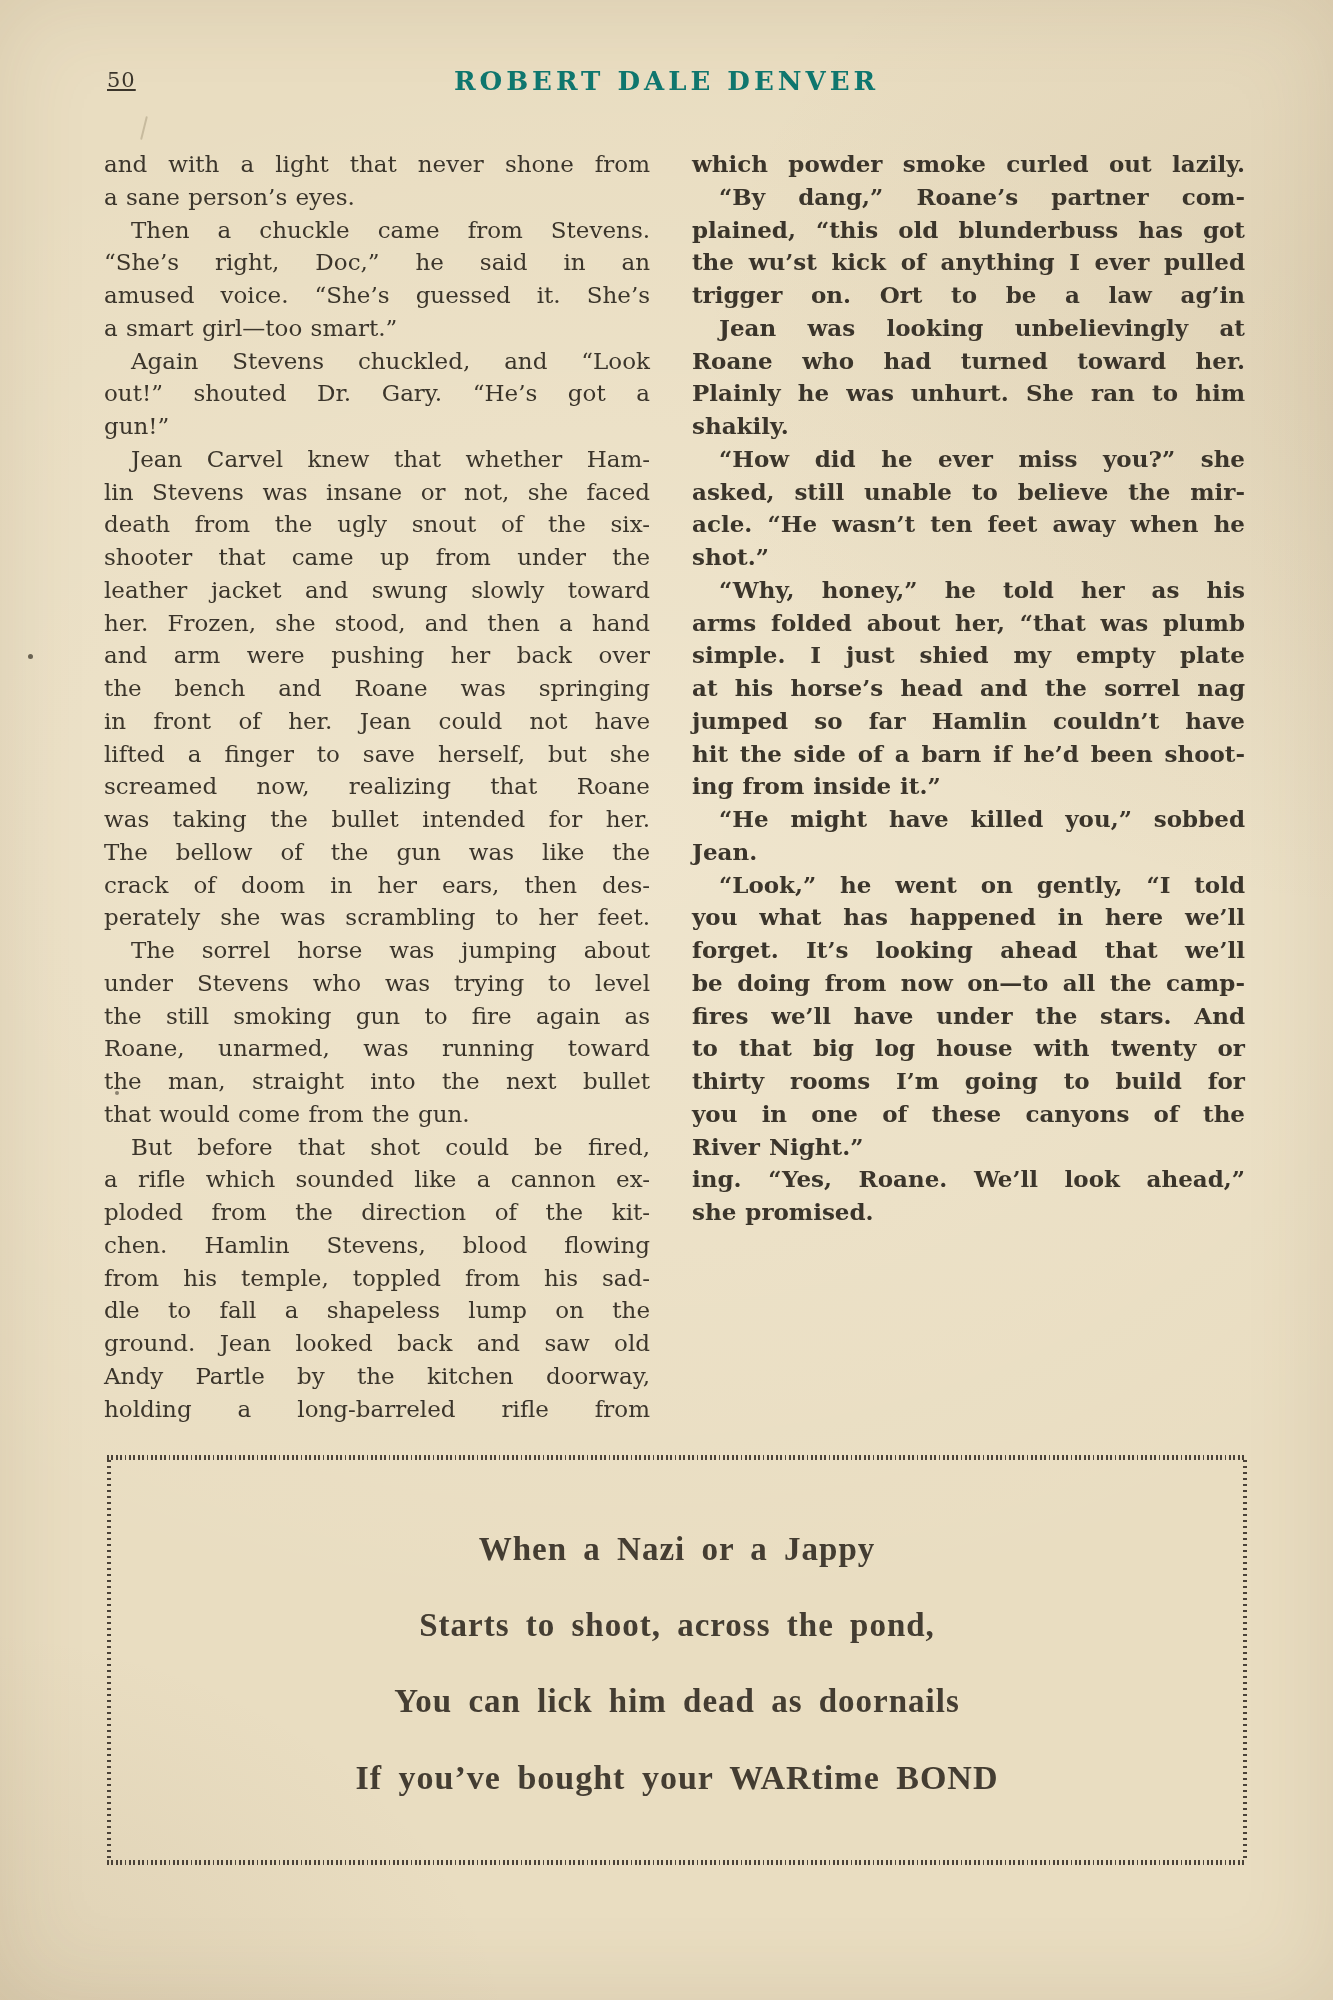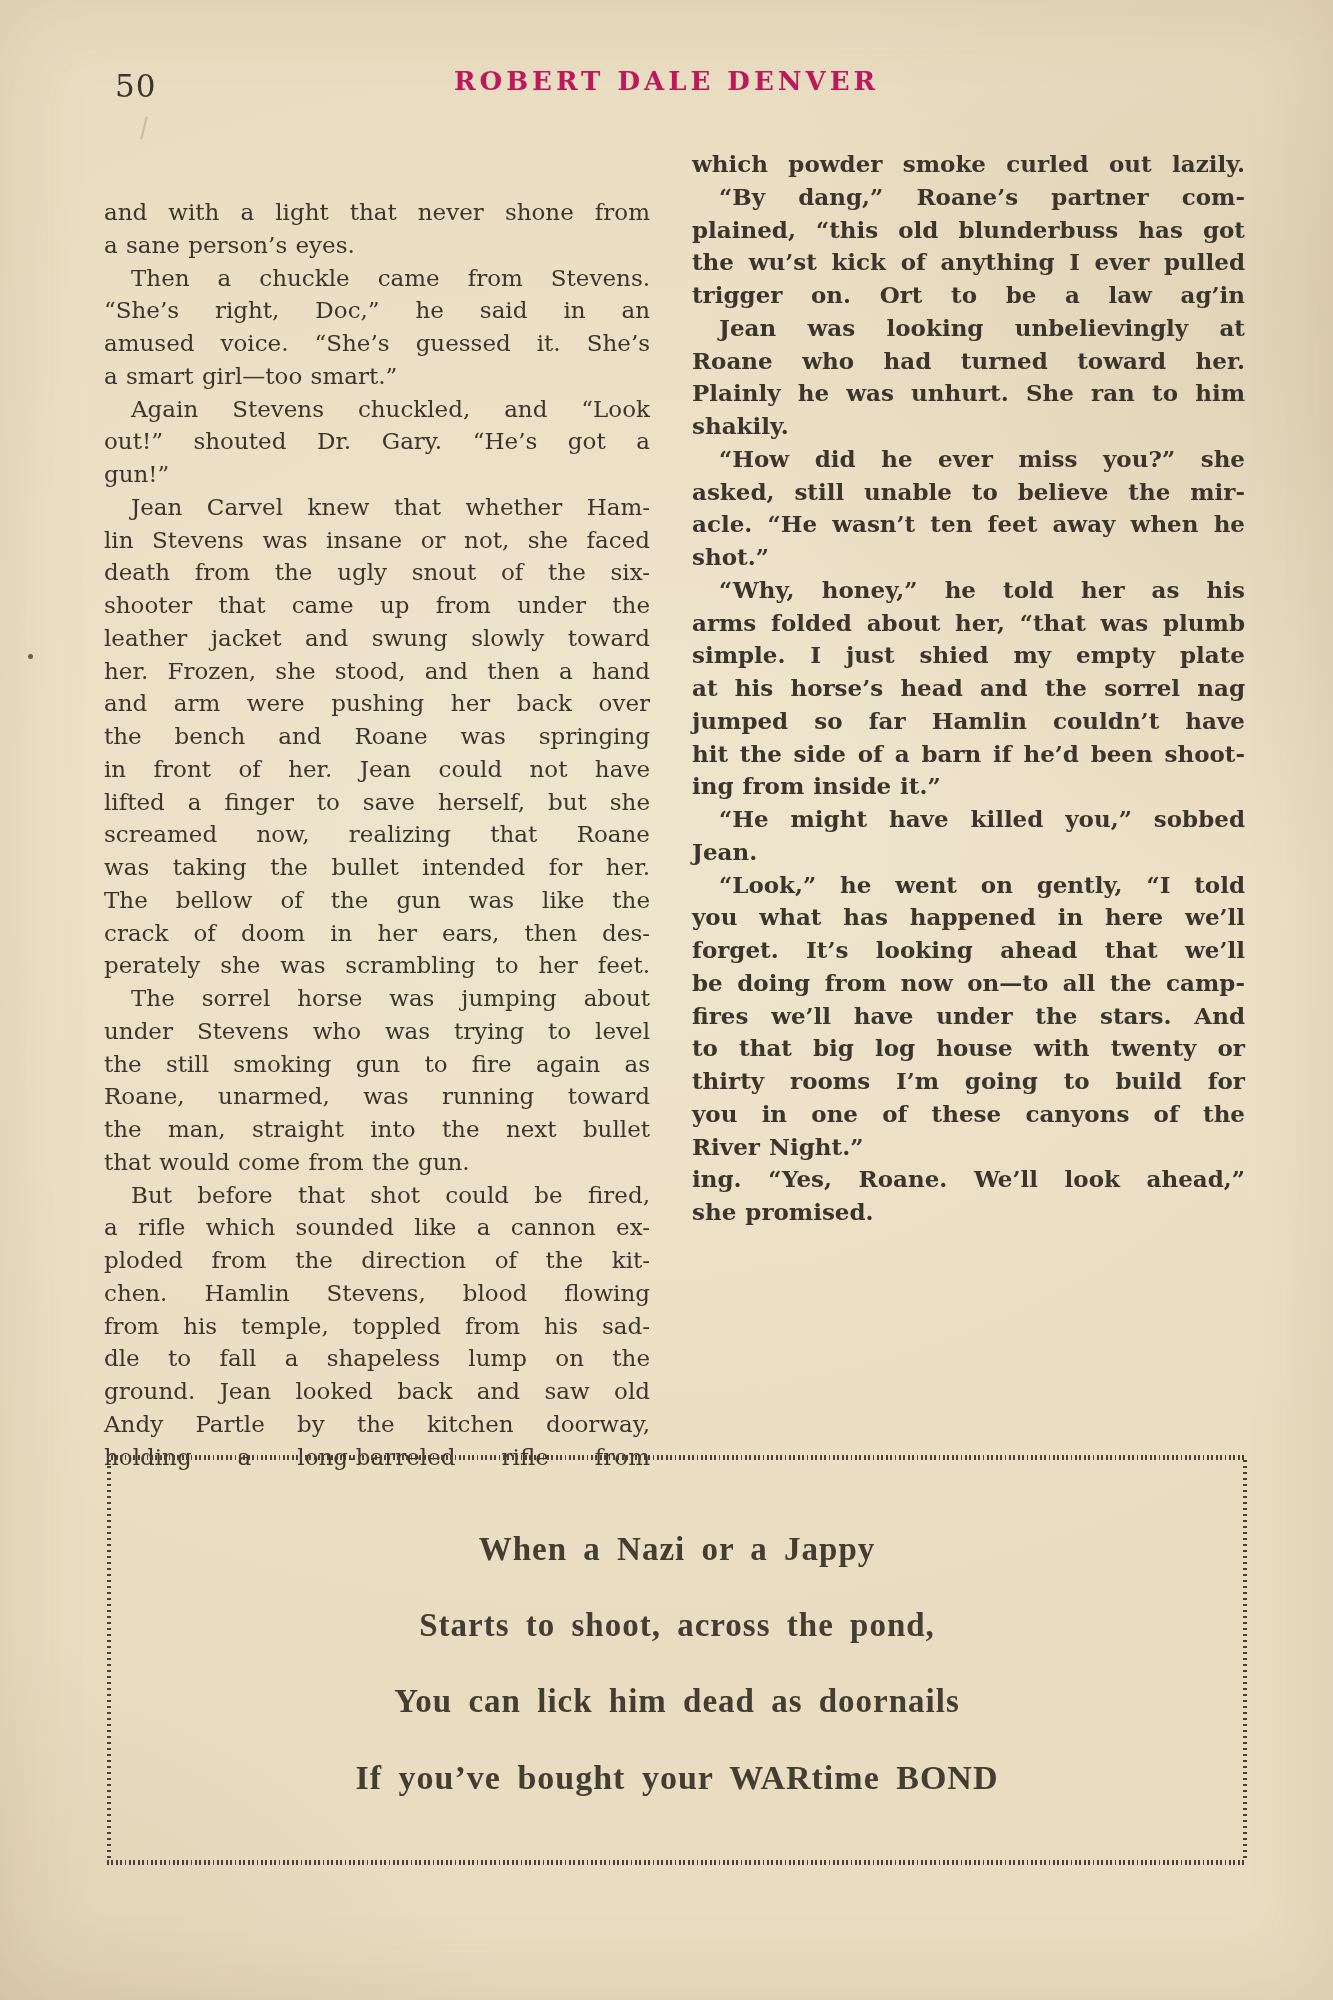--- a/index.html
+++ b/index.html
@@ -8,26 +8,26 @@
     font-family:"DejaVu Serif","Liberation Serif",serif;
     background:
       radial-gradient(1200px 900px at 108% 18%, rgba(125,98,62,0.10), transparent 62%),
       radial-gradient(1000px 760px at -6% 104%, rgba(125,98,62,0.12), transparent 60%),
       radial-gradient(1500px 1100px at 46% 42%, rgba(255,250,238,0.28), transparent 72%),
       #e9ddc1;
     color:#3b352b;
   }
   .vignette{position:absolute;inset:0;pointer-events:none;
     box-shadow:inset 0 0 90px rgba(110,85,50,0.14);}
-  .page-num{position:absolute;left:115px;top:68px;font-size:31px;letter-spacing:1px;}
+  .page-num{position:absolute;left:107px;top:68px;font-size:21px;letter-spacing:1px;text-decoration:underline;}
   .running-title{position:absolute;left:0;top:66px;width:1333px;text-align:center;
-    font-size:26px;font-weight:bold;letter-spacing:4px;color:#be185d;}
+    font-size:26px;font-weight:bold;letter-spacing:4px;color:#0f766e;}
   .col{position:absolute;top:148px;font-size:23px;line-height:32.75px;
     word-spacing:1px;}
-  #col-left{left:104px;width:546px;margin-top:48px;}
+  #col-left{left:104px;width:546px;}
   #col-right{left:692px;width:553px;font-weight:bold;}
   .line{height:32.75px;text-align:justify;text-align-last:justify;white-space:nowrap0;}
   .line.last{text-align-last:left;}
   .line.ind{text-indent:27px;}
   .adbox{position:absolute;left:107px;top:1458px;width:1140px;height:405px;}
   .edge{position:absolute;}
   .edge.h{left:0;right:0;height:5px;
     background:repeating-linear-gradient(90deg,#4a4238 0px,#4a4238 1.8px,rgba(0,0,0,0) 1.8px,rgba(0,0,0,0) 4.4px);}
   .edge.top{top:-3px;}
   .edge.bottom{bottom:-2px;}

